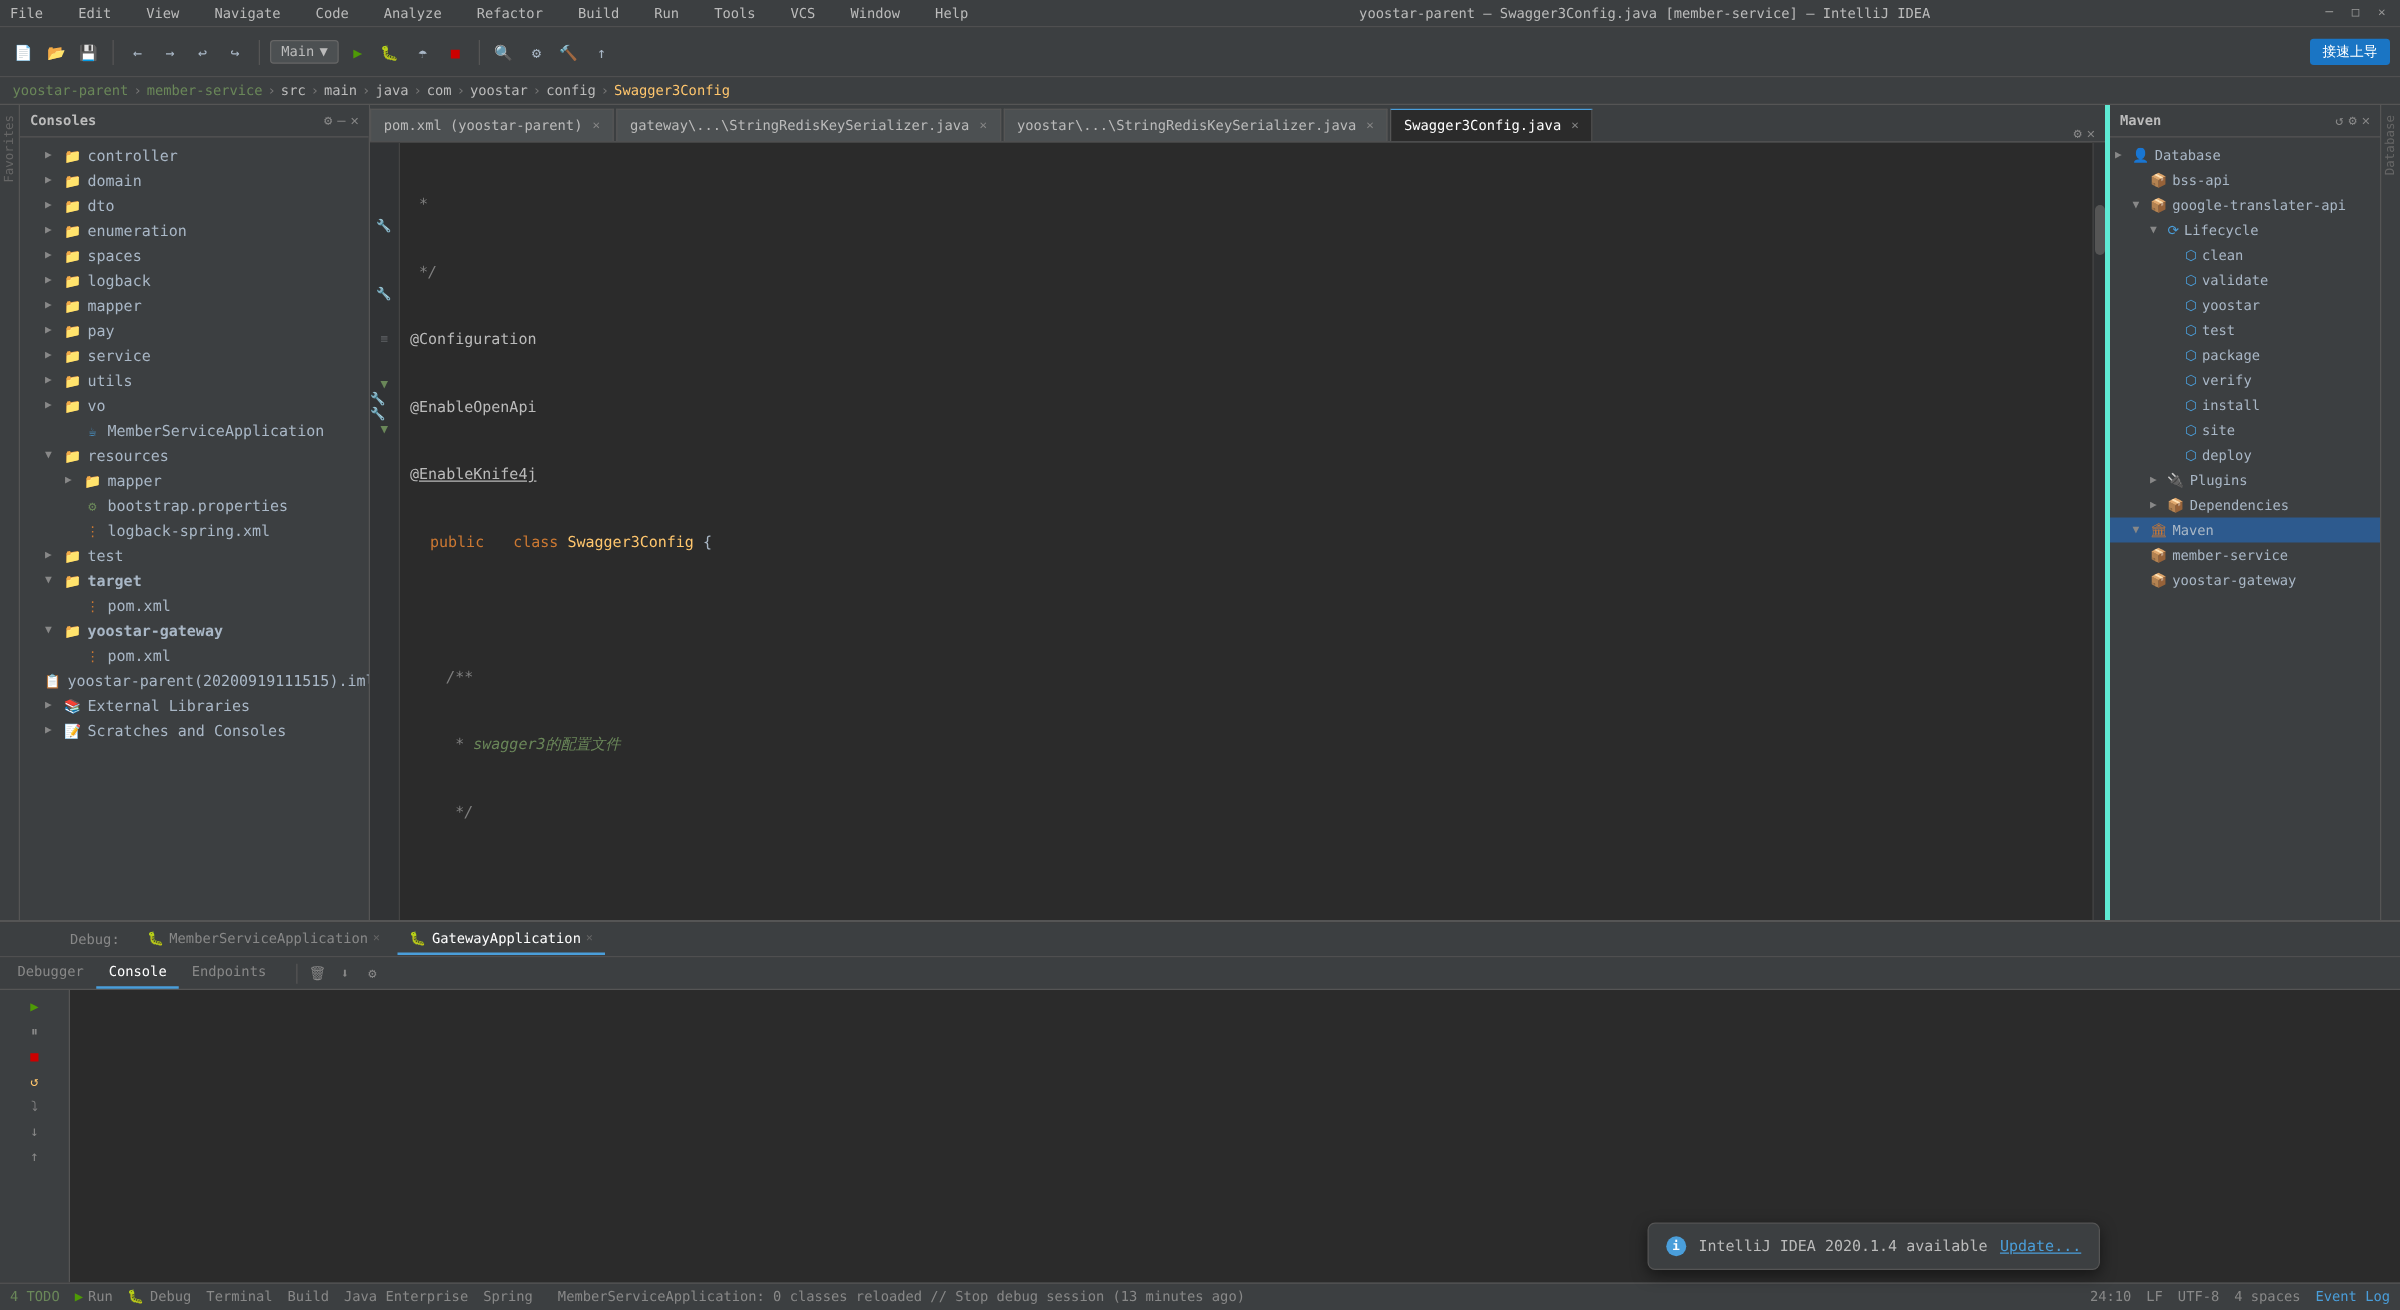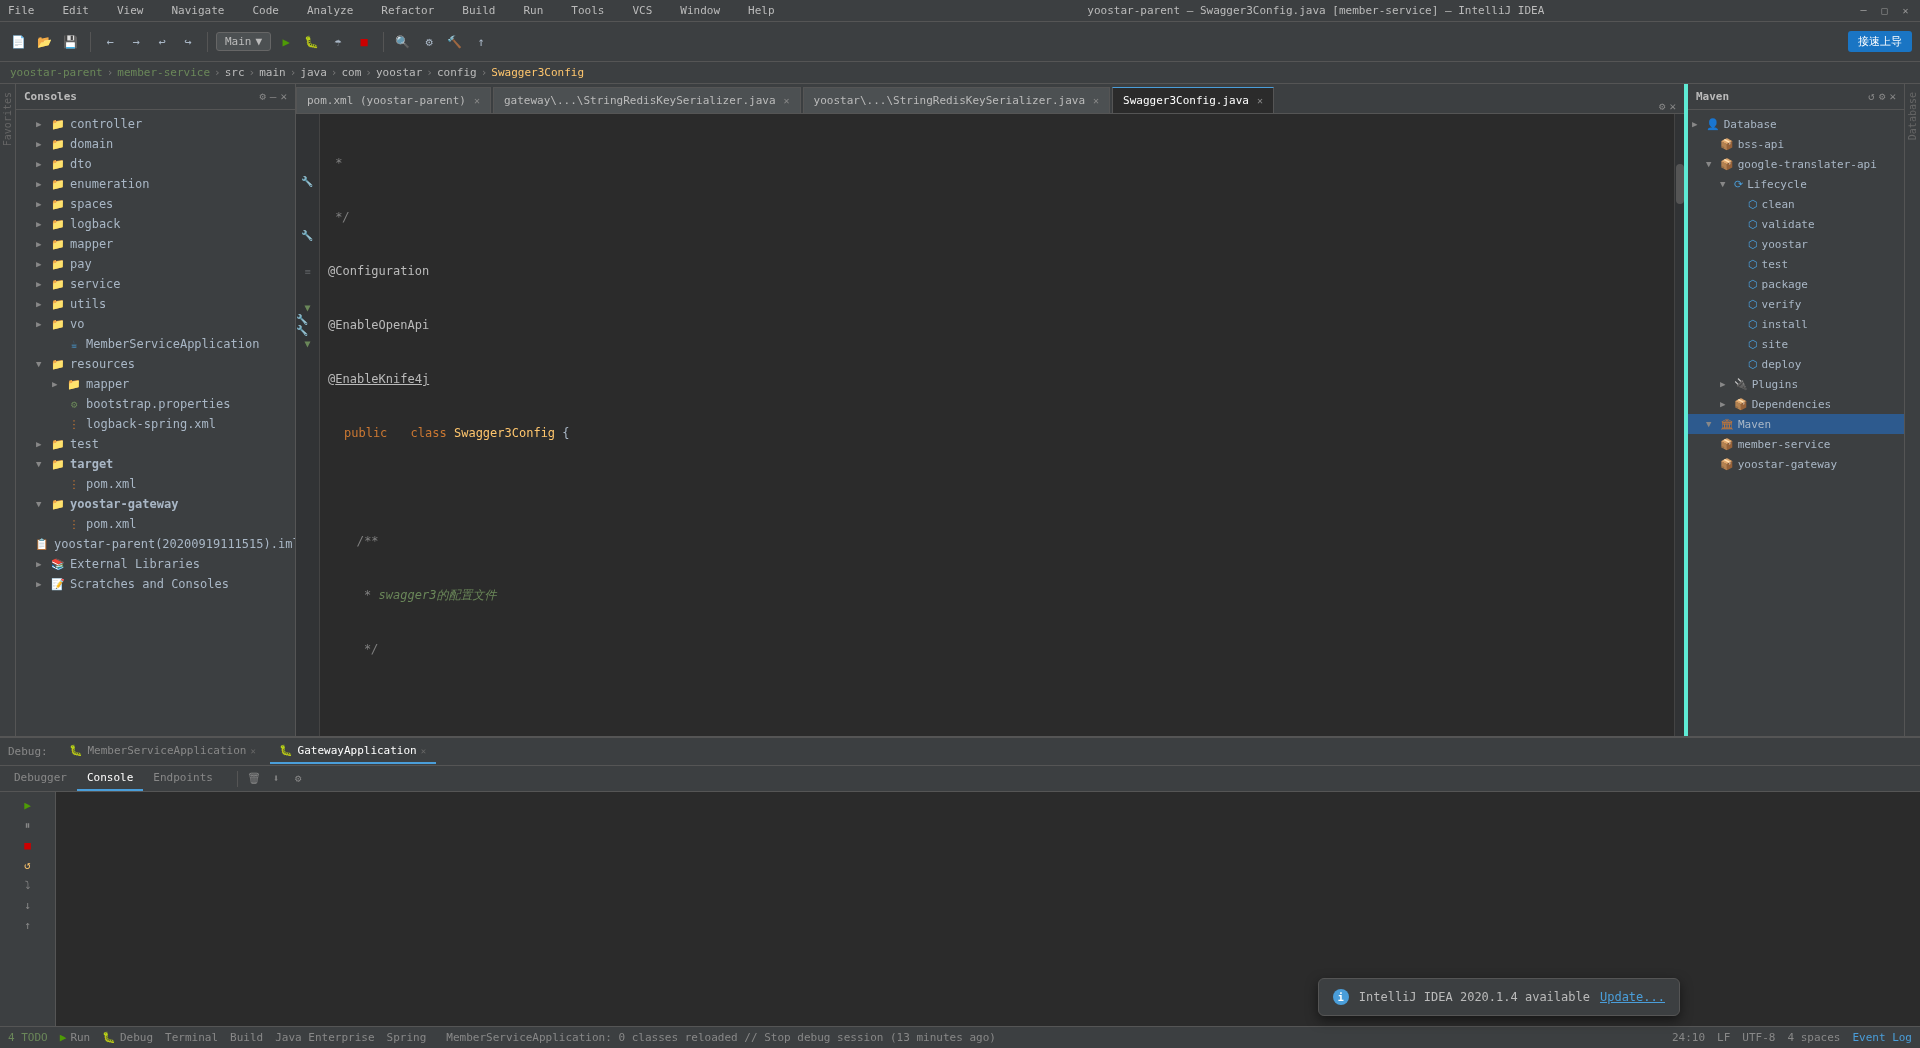--- a/index.html
+++ b/index.html
@@ -950,21 +950,21 @@
 
     <div id="far-right">
       <span class="far-label">Database</span>
     </div>
 
   </div>
 
   <div id="bottom-area">
 
     <div id="bottom-tabs-bar">
-      <span style="font-size:11px; color:#888; margin-right:8px;">Debug:</span>
+      <span style="font-size:11px; color:#888; margin-right:8px;margin-left:48px;">Debug:</span>
       <div class="bottom-tab">
         <span style="color:#4e9a06;">🐛</span>
         <span>MemberServiceApplication</span>
         <span class="close-x">✕</span>
       </div>
       <div class="bottom-tab active">
         <span style="color:#4e9a06;">🐛</span>
         <span>GatewayApplication</span>
         <span class="close-x">✕</span>
       </div>

